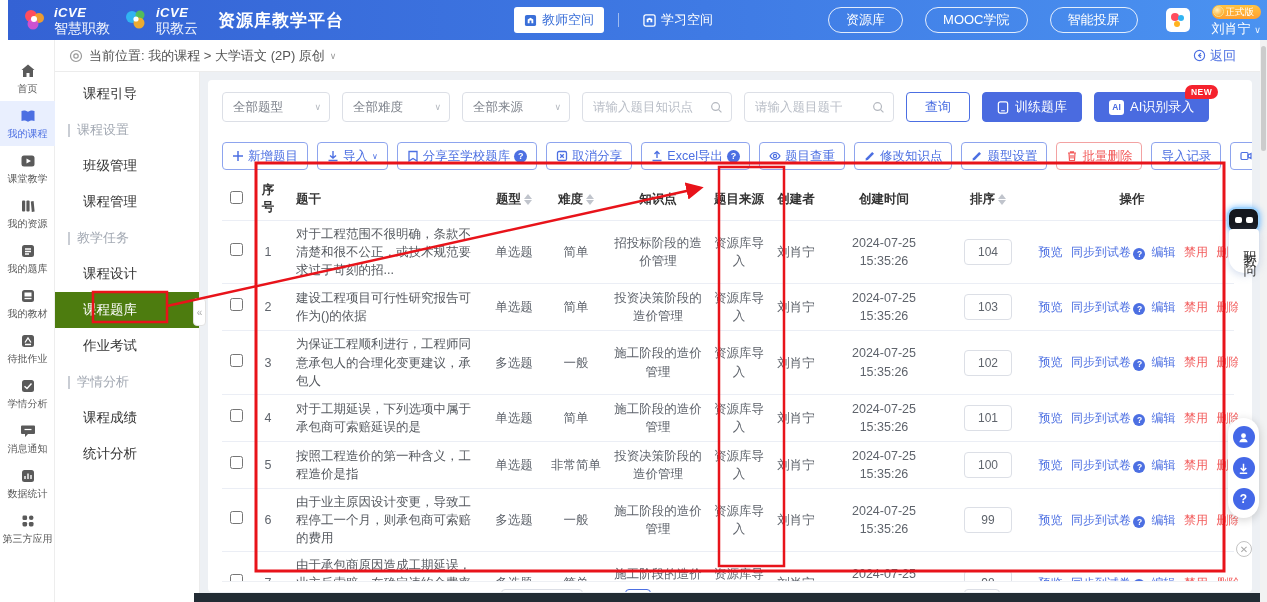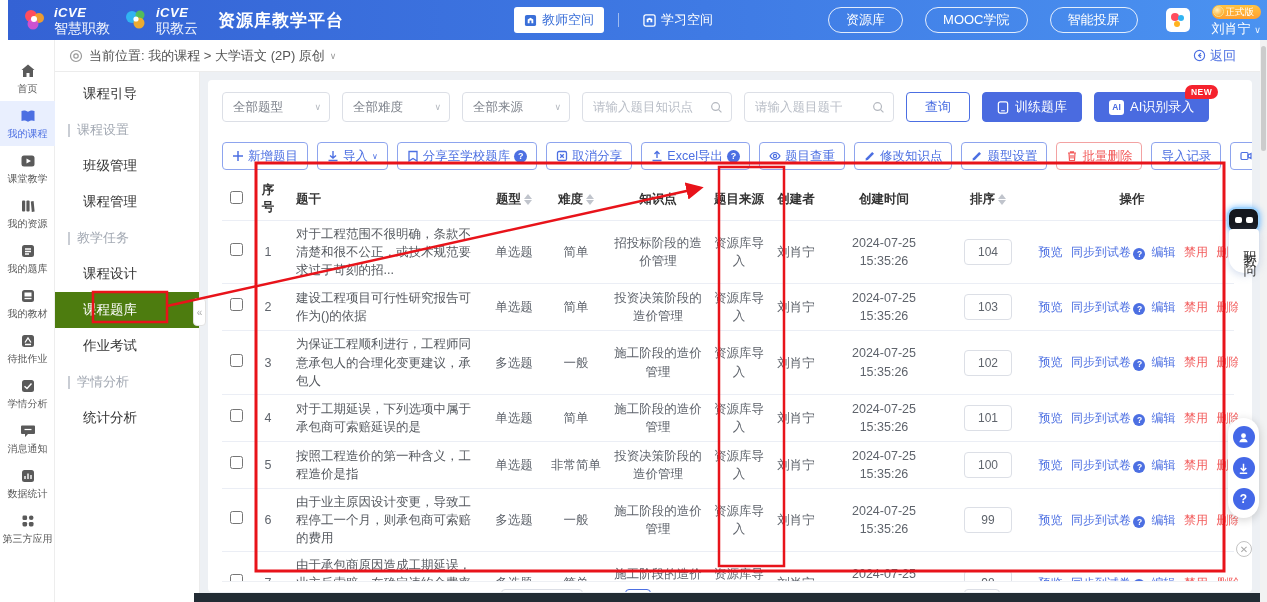--- a/index.html
+++ b/index.html
@@ -310,20 +310,21 @@
       <span class="bar"></span>
       <span>教学任务</span>
     </div>
   <div class="side-item">课程设计</div>
   <div class="side-item active">课程题库</div>
   <div class="side-item">作业考试</div>
   <div class="side-section">
       <span class="bar"></span>
       <span>学情分析</span>
     </div>
+  <div class="side-item">课程成绩</div>
   <div class="side-item">统计分析</div>
   <div class="collapse-tab">«</div>
 </div>
 
 <div class="main">
   <div class="card">
 
     <div class="filters">
       <div class="select">
           <span>全部题型</span>

